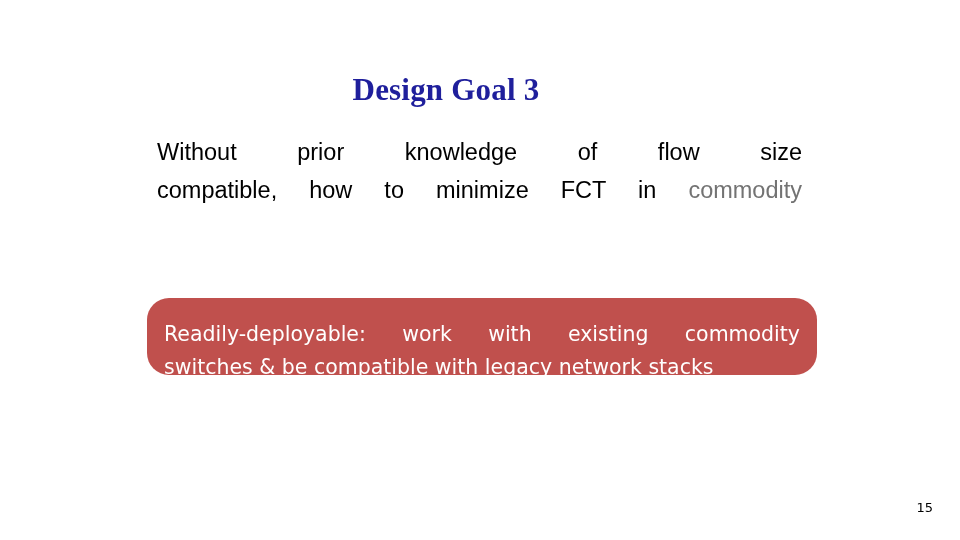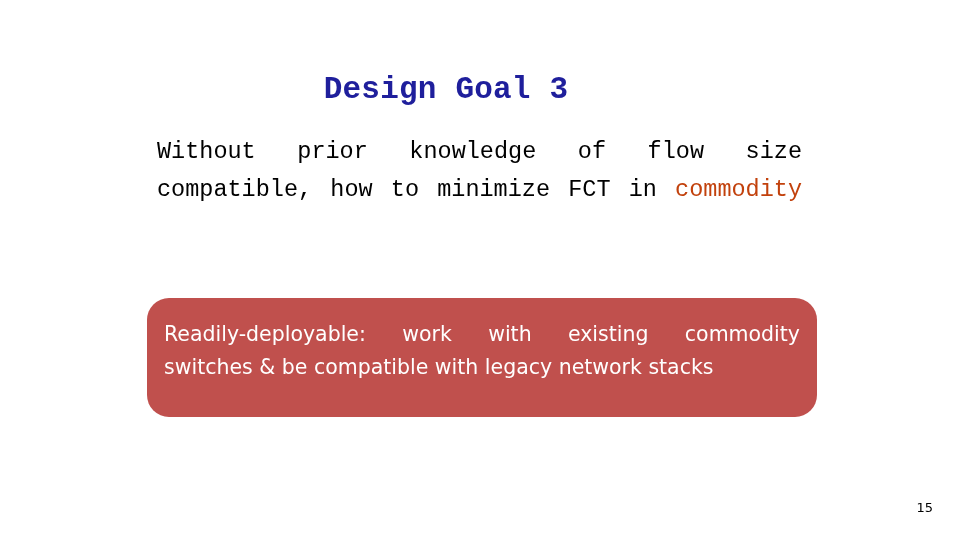--- a/index.html
+++ b/index.html
@@ -20,68 +20,68 @@
     overflow: hidden;
   }
 
   
   .slide-title {
     position: absolute;
     left: 0;
     top: 50px;
     width: 892px;
     text-align: center;
-    font-family: Liberation Mono, monospace;
+    font-family: Liberation Serif, serif;
     font-size: 31px;
     line-height: 38px;
     letter-spacing: 0.2px;
     color: #1f1f9c;
     white-space: nowrap;
   }
 
   
   .body-block {
     position: absolute;
     left: 157px;
     top: 133px;
     width: 645px;
   }
   .body-para {
     margin: 0;
-    font-family: Liberation Mono, monospace;
+    font-family: Liberation Sans, sans-serif;
     font-size: 23.5px;
     line-height: 38px;
     color: #000000;
     text-align: justify;
     text-justify: inter-word;
     
   }
   
   .jline {
     display: block;
     text-align: justify;
     text-align-last: justify;
     white-space: nowrap;
   }
   .jline-last {
     display: block;
     text-align: left;
     text-align-last: left;
     white-space: nowrap;
   }
-  .ink-blue { color: #c2410c; }
+  .ink-blue { color: #737373; }
   .ink-black { color: #000000; }
 
   
   .callout {
     position: absolute;
     left: 147px;
     top: 298px;
     width: 670px;
-    height: 119px;
+    height: 77px;
     background: #c0504d;
     border-radius: 22px;
     box-sizing: border-box;
   }
   .callout-text {
     position: absolute;
     left: 17px;
     top: 20px;
     width: 636px;
     font-family: "DejaVu Sans", sans-serif;

